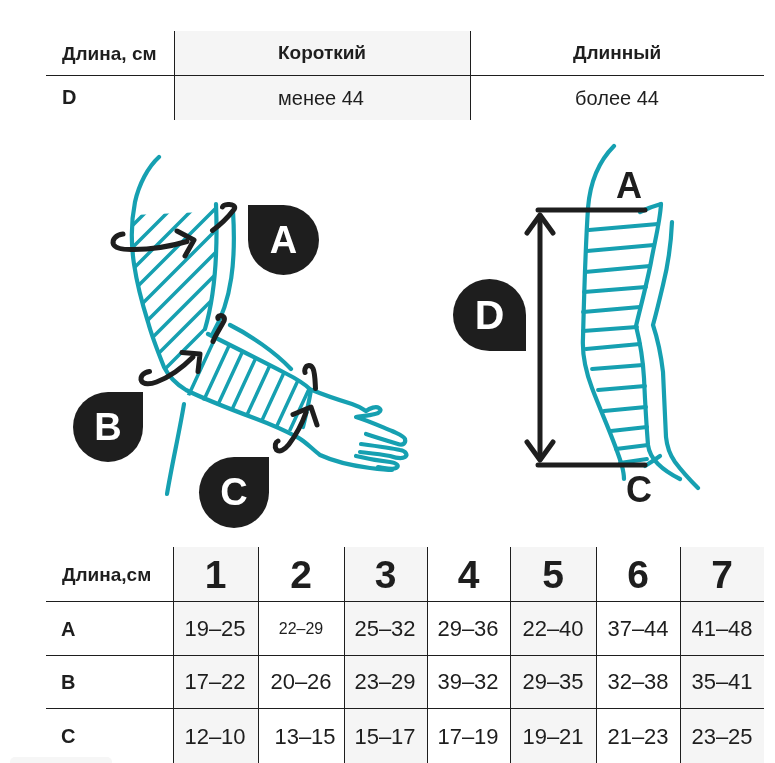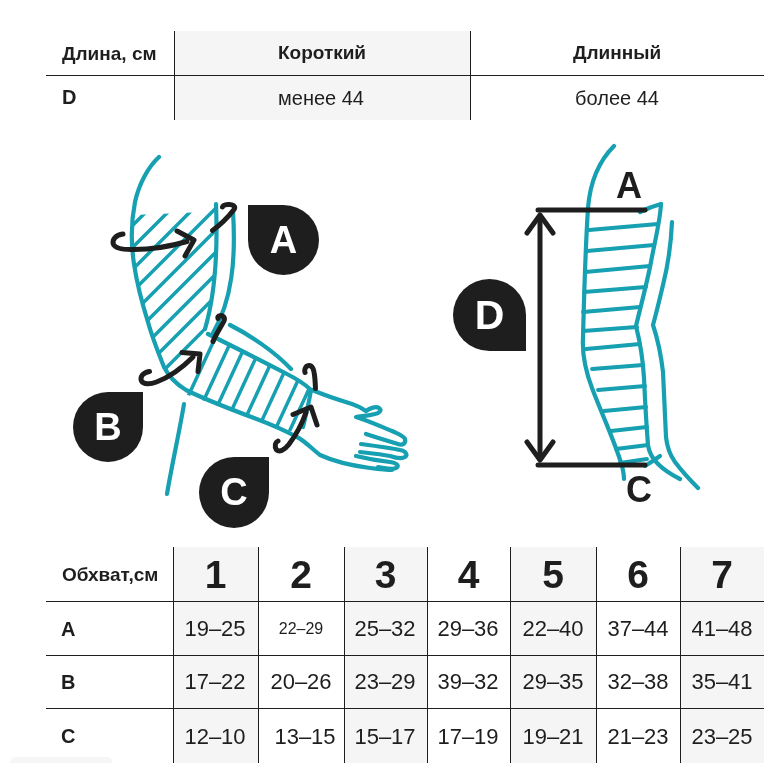--- a/index.html
+++ b/index.html
@@ -37,21 +37,21 @@
 <div class="vline" style="left:173px;top:547px;height:216px;"></div>
 <div class="vline" style="left:258px;top:547px;height:216px;"></div>
 <div class="vline" style="left:344px;top:547px;height:216px;"></div>
 <div class="vline" style="left:427px;top:547px;height:216px;"></div>
 <div class="vline" style="left:510px;top:547px;height:216px;"></div>
 <div class="vline" style="left:596px;top:547px;height:216px;"></div>
 <div class="vline" style="left:680px;top:547px;height:216px;"></div>
 <div class="hline" style="left:46px;top:601px;width:718px;"></div>
 <div class="hline" style="left:46px;top:655px;width:718px;"></div>
 <div class="hline" style="left:46px;top:708px;width:718px;"></div>
-<div class="t b cy" style="left:62px;top:575px;font-size:19px;">Обхват,см</div>
+<div class="t b cy" style="left:62px;top:575px;font-size:19px;">Длина,см</div>
 <div class="t b ctr" style="left:215.5px;top:575px;font-size:39px;">1</div>
 <div class="t b ctr" style="left:301px;top:575px;font-size:39px;">2</div>
 <div class="t b ctr" style="left:385.5px;top:575px;font-size:39px;">3</div>
 <div class="t b ctr" style="left:468.5px;top:575px;font-size:39px;">4</div>
 <div class="t b ctr" style="left:553px;top:575px;font-size:39px;">5</div>
 <div class="t b ctr" style="left:638px;top:575px;font-size:39px;">6</div>
 <div class="t b ctr" style="left:722px;top:575px;font-size:39px;">7</div>
 <div class="t b cy" style="left:61px;top:628.5px;font-size:20px;">A</div>
 <div class="t b cy" style="left:61px;top:682px;font-size:20px;">B</div>
 <div class="t b cy" style="left:61px;top:736px;font-size:20px;">C</div>

